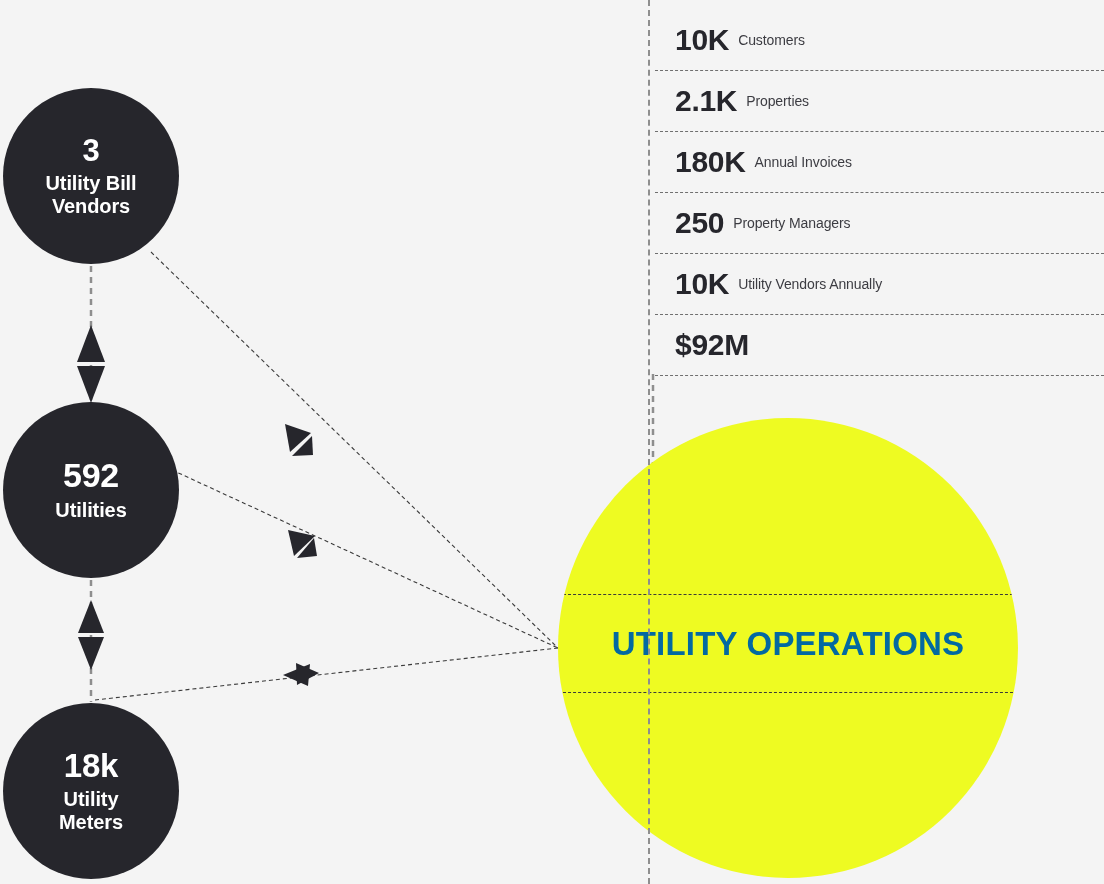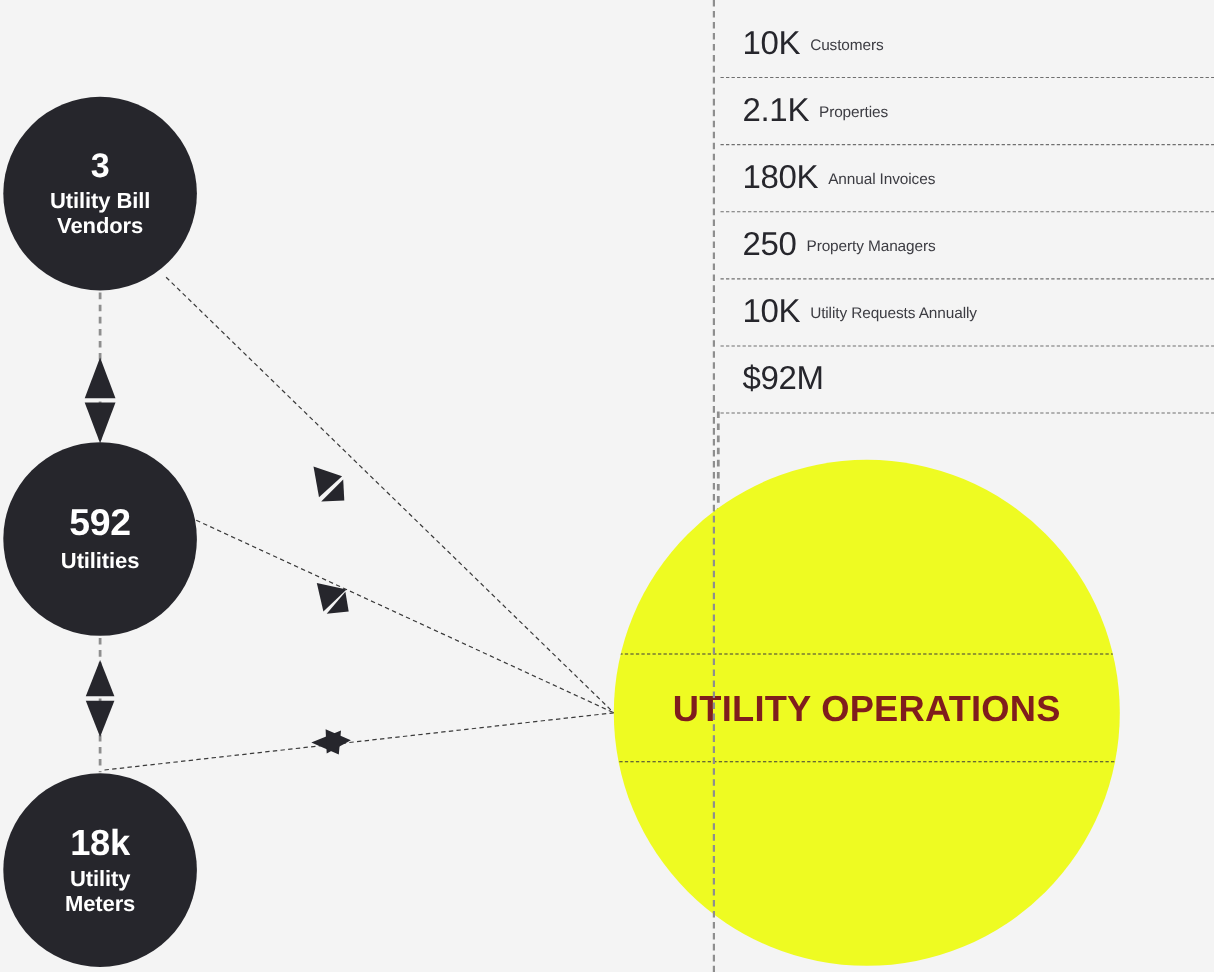--- a/index.html
+++ b/index.html
@@ -94,21 +94,21 @@
 
   #hub-title {
     position: absolute;
     left: 0;
     top: 176px;
     width: 460px;
     height: 99px;
     display: flex;
     align-items: center;
     justify-content: center;
-    color: #7f1d1d;
+    color: #0369a1;
     font-size: 33px;
     font-weight: 700;
     letter-spacing: 0.2px;
     white-space: nowrap;
   }
 
   
   #stats-panel {
     position: absolute;
     left: 648px;
@@ -134,21 +134,21 @@
     height: 61px;
     display: flex;
     align-items: center;
     border-bottom: 1px dashed #6f6f6f;
     padding-left: 20px;
     box-sizing: border-box;
     white-space: nowrap;
   }
   .stat-value {
     font-size: 30px;
-    font-weight: 400;
+    font-weight: 700;
     color: #26262c;
     letter-spacing: -0.3px;
   }
   .stat-label {
     font-size: 14px;
     font-weight: 400;
     color: #3c3c42;
     margin-left: 9px;
     letter-spacing: -0.1px;
   }
@@ -247,21 +247,21 @@
         <span class="stat-label">Annual Invoices</span>
       </div>
 
       <div class="stat-row">
         <span class="stat-value">250</span>
         <span class="stat-label">Property Managers</span>
       </div>
 
       <div class="stat-row">
         <span class="stat-value">10K</span>
-        <span class="stat-label">Utility Requests Annually</span>
+        <span class="stat-label">Utility Vendors Annually</span>
       </div>
 
       <div class="stat-row">
         <span class="stat-value">$92M</span>
       </div>
 
     </div>
   </div>
 
 </div>

